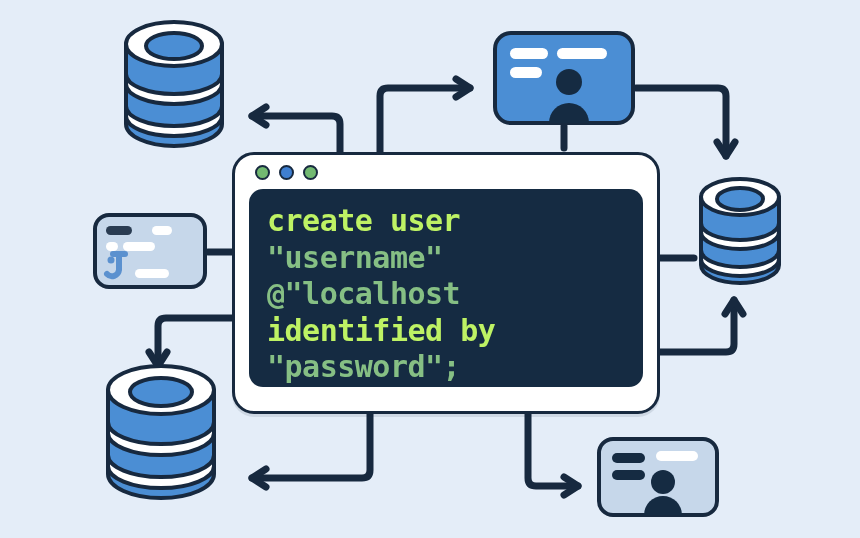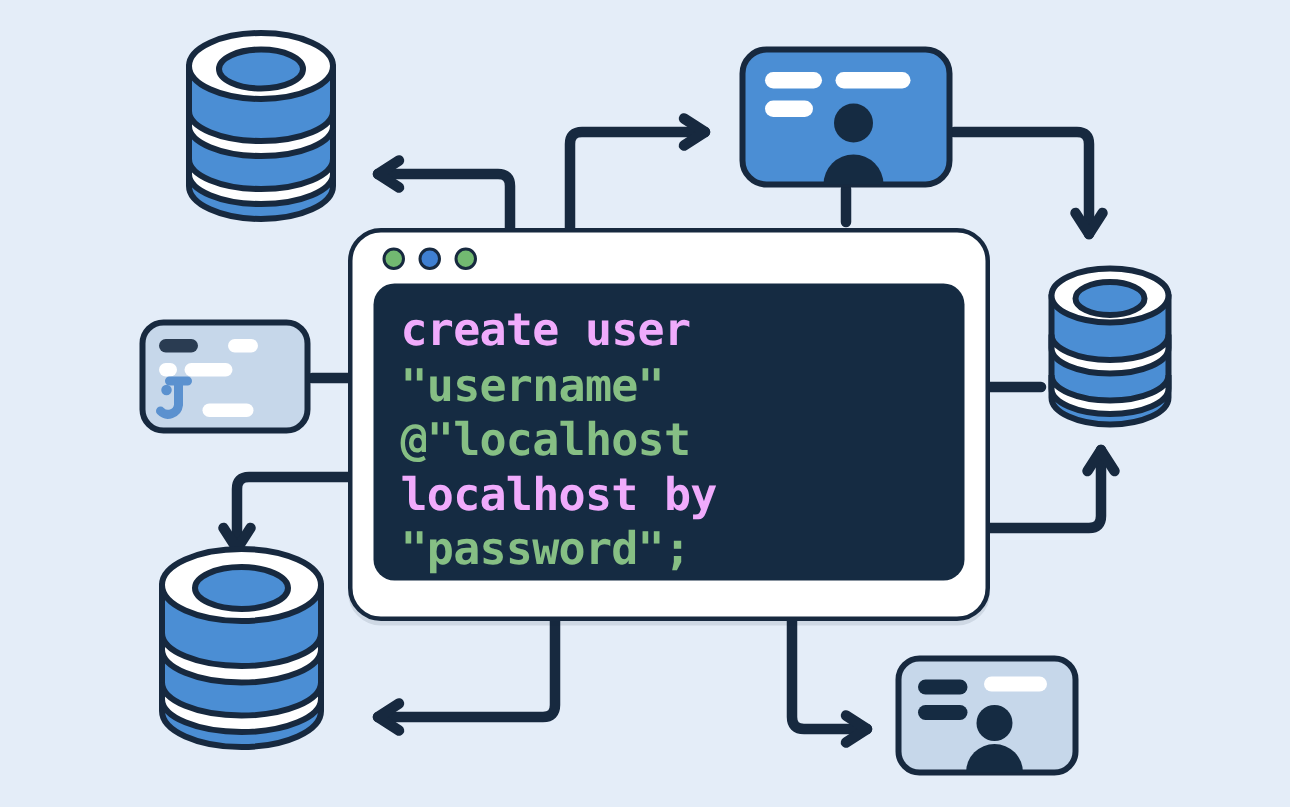--- a/index.html
+++ b/index.html
@@ -64,21 +64,21 @@
     border-radius: 14px;
     padding: 14px 18px 10px 18px;
     box-sizing: border-box;
     font-family: "DejaVu Sans Mono", monospace;
     font-size: 30px;
     font-weight: bold;
     line-height: 1.22;
     letter-spacing: -0.5px;
     overflow: hidden;
   }
-  .kw  { color: #f0abfc; }
+  .kw  { color: #bef264; }
   .str { color: #86bf84; }
 
   
   .db svg { display: block; }
 
   
   .card svg { display: block; }
 </style>
 </head>
 <body>
@@ -133,21 +133,21 @@
       <div>
         <span class="kw">create user</span>
       </div>
       <div>
         <span class="str">"username"</span>
       </div>
       <div>
         <span class="str">@"localhost</span>
       </div>
       <div>
-        <span class="kw">localhost by</span>
+        <span class="kw">identified by</span>
       </div>
       <div>
         <span class="str">"password";</span>
       </div>
     </div>
   </div>
 
   <div class="node db" style="left:118px; top:18px;">
     <svg width="112" height="132" viewBox="0 0 112 132">
       <g stroke="#17293f" stroke-width="4" stroke-linejoin="round">

